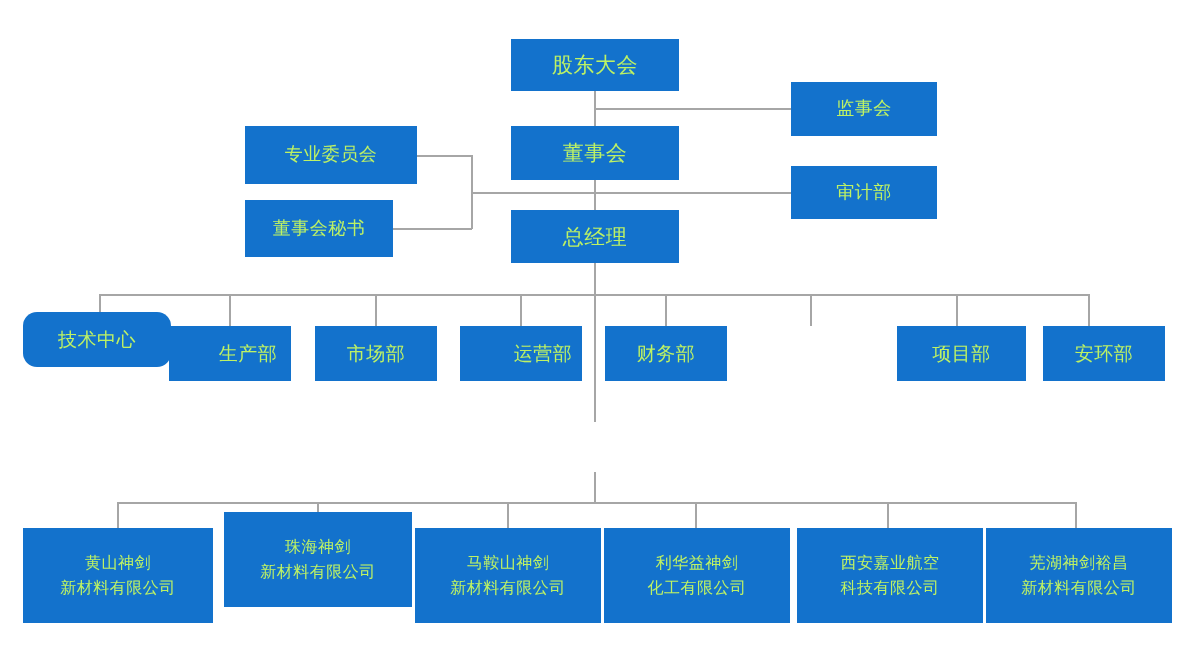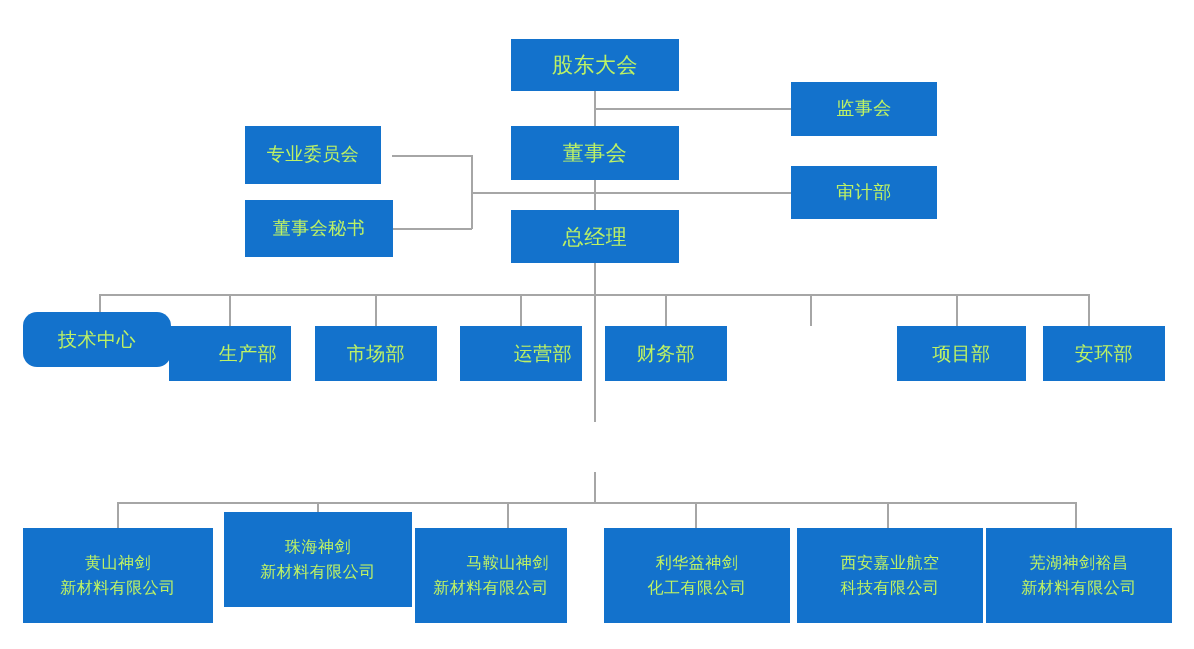--- a/index.html
+++ b/index.html
@@ -94,21 +94,21 @@
   </div>
 
   <div class="node t1" style="left:511px; top:126px; width:168px; height:54px;">
     <span class="lbl">董事会</span>
   </div>
 
   <div class="node t2" style="left:791px; top:166px; width:146px; height:53px;">
     <span class="lbl">审计部</span>
   </div>
 
-  <div class="node t2" style="left:245px; top:126px; width:136px; height:58px;">
+  <div class="node t2" style="left:245px; top:126px; width:172px; height:58px;">
     <span class="lbl">专业委员会</span>
   </div>
 
   <div class="node t2" style="left:245px; top:200px; width:148px; height:57px;">
     <span class="lbl">董事会秘书</span>
   </div>
 
   <div class="node t1" style="left:511px; top:210px; width:168px; height:53px;">
     <span class="lbl">总经理</span>
   </div>
@@ -141,21 +141,21 @@
       <span class="lbl">黄山神剑</span>
       <span class="lbl">新材料有限公司</span>
     </div>
   </div>
   <div class="node sub" style="left:224px; top:512px; width:188px; height:95px;">
     <div>
       <span class="lbl">珠海神剑</span>
       <span class="lbl">新材料有限公司</span>
     </div>
   </div>
-  <div class="node sub" style="left:415px; top:528px; width:152px; height:95px;text-align:right;">
+  <div class="node sub" style="left:415px; top:528px; width:186px; height:95px;">
     <div>
       <span class="lbl">马鞍山神剑</span>
       <span class="lbl">新材料有限公司</span>
     </div>
   </div>
   <div class="node sub" style="left:604px; top:528px; width:186px; height:95px;">
     <div>
       <span class="lbl">利华益神剑</span>
       <span class="lbl">化工有限公司</span>
     </div>

